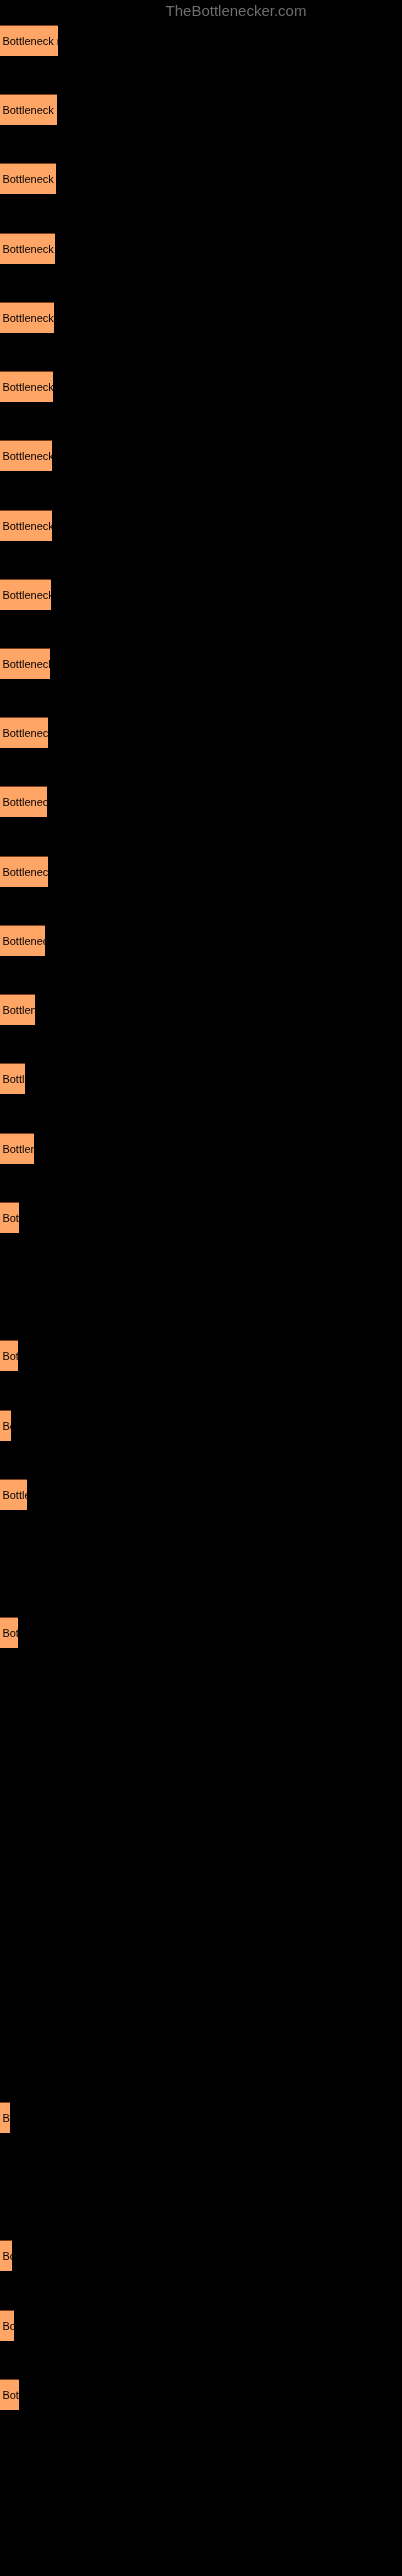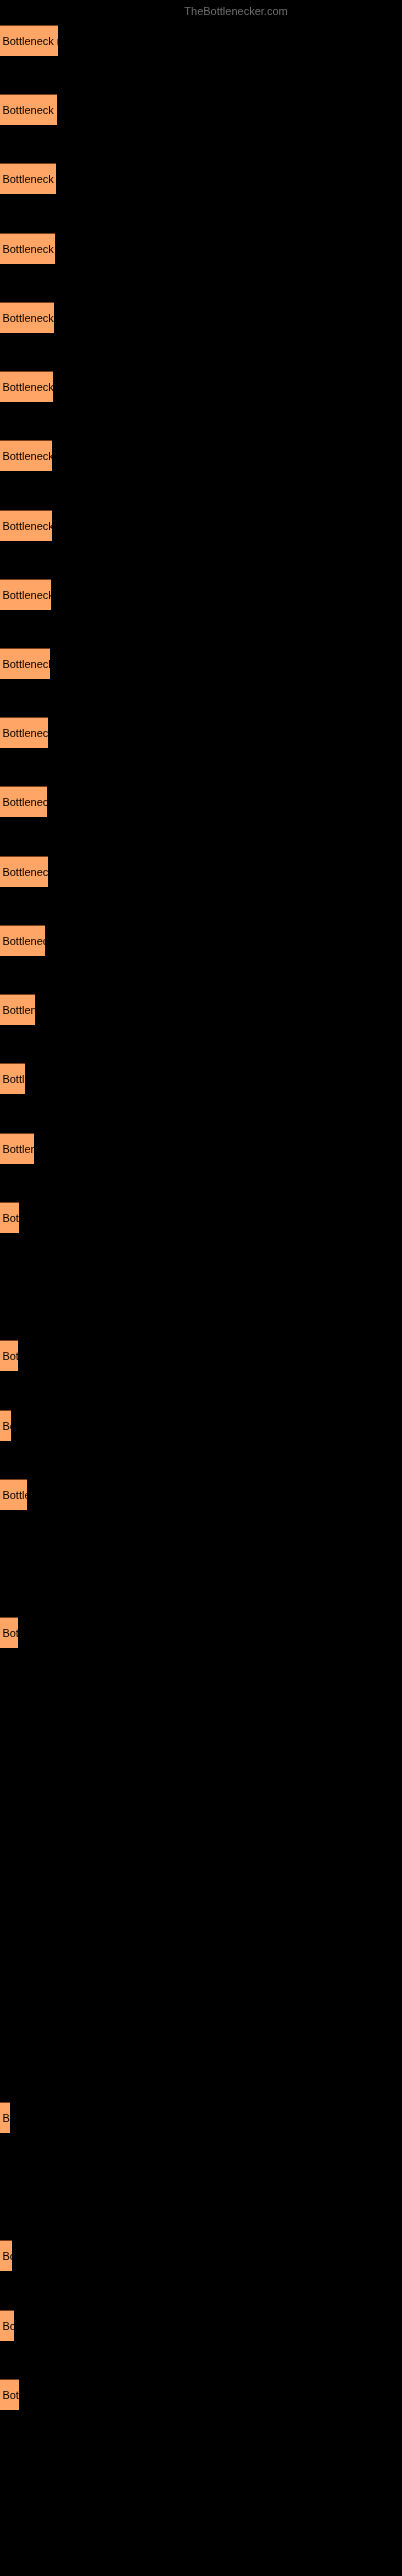--- a/index.html
+++ b/index.html
@@ -22,21 +22,21 @@
     position: absolute;
     top: 0px;
     left: 0px;
     width: 403px;
     height: 22.5px;
     line-height: 22.5px;
     text-align: center;
     padding-left: 69px;
     box-sizing: border-box;
     color: #6e6e6e;
-    font-size: 11px;
+    font-size: 15px;
     font-family: "Liberation Sans", sans-serif;
     letter-spacing: 0px;
     white-space: nowrap;
     user-select: none;
   }
 
   
   #chart {
     position: absolute;
     top: 0;

